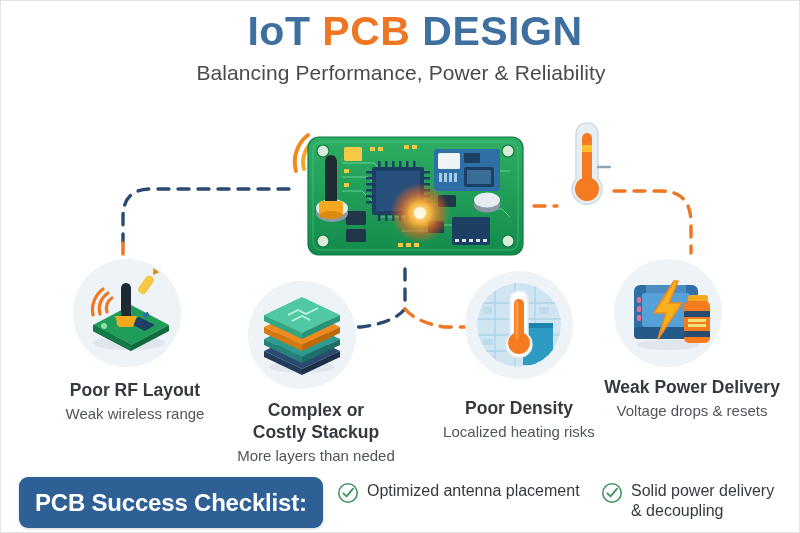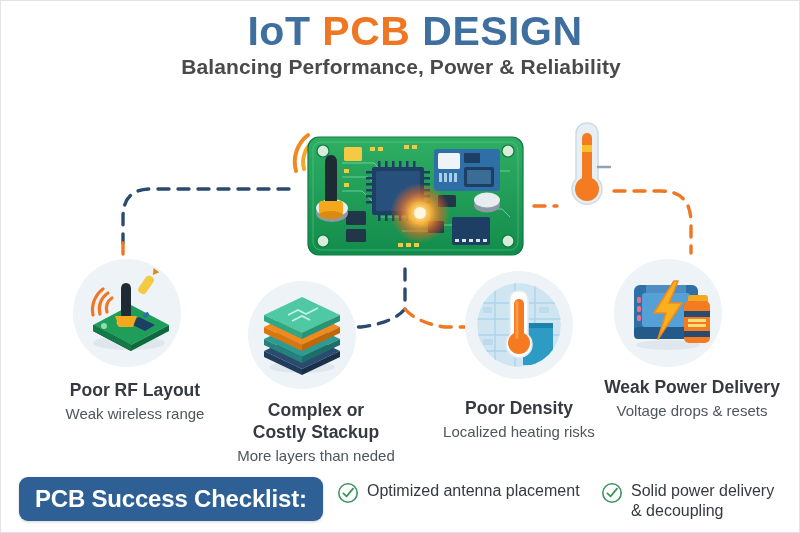--- a/index.html
+++ b/index.html
@@ -35,21 +35,22 @@
     letter-spacing: 0.5px;
     line-height: 1.12;
     margin: 0;
     padding-left: 28px;
   }
   .title .seg-blue { color: #3f6f9f; }
   .title .seg-orange { color: #ef7622; }
   .subtitle {
     font-size: 21px;
     color: #4a4a4a;
-    font-weight: 700;
+    margin-top: 6px;
+    font-weight: 400;
     letter-spacing: 0.1px;
   }
 
   
   .connectors {
     position: absolute;
     left: 0;
     top: 0;
     width: 800px;
     height: 533px;
@@ -122,21 +123,21 @@
     position: absolute;
     left: 0;
     top: 472px;
     width: 800px;
     height: 61px;
   }
   .checklist-banner {
     position: absolute;
     left: 18px;
     top: 4px;
-    height: 44px;
+    height: 51px;
     padding: 0 16px 0 16px;
     display: flex;
     align-items: center;
     background: #2e6096;
     border-radius: 9px;
     color: #ffffff;
     font-size: 24px;
     font-weight: bold;
     letter-spacing: -0.2px;
     box-shadow: 0 1px 3px rgba(0,0,0,0.18);

